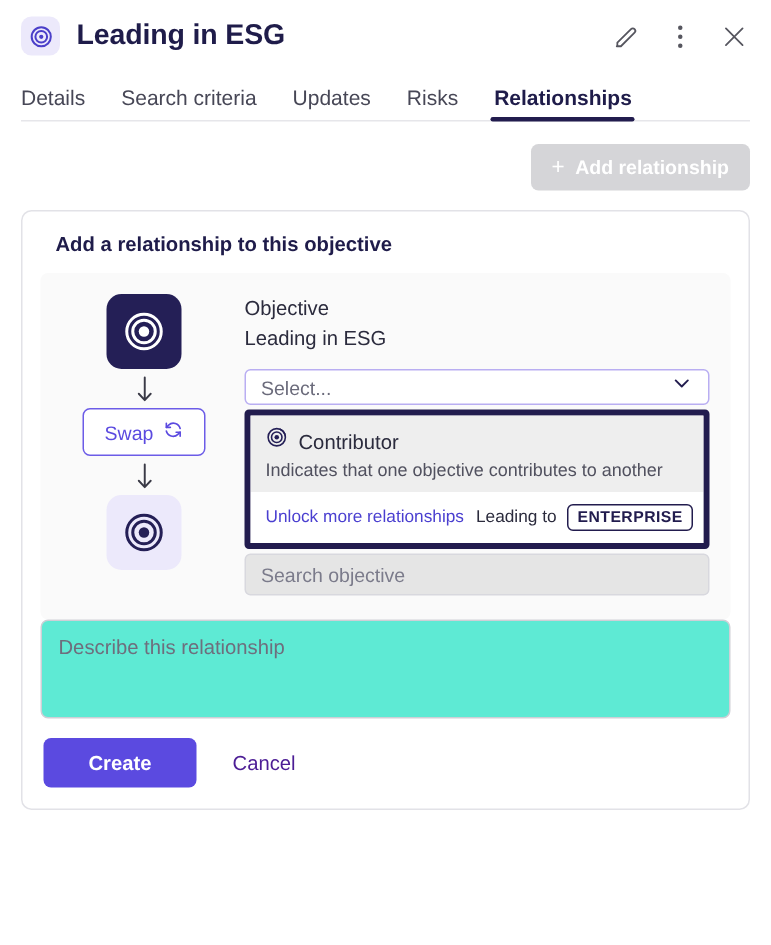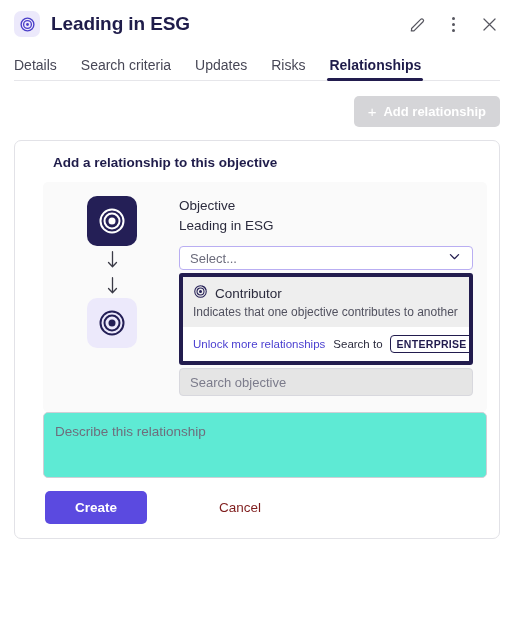--- a/index.html
+++ b/index.html
@@ -103,21 +103,21 @@
     cursor: default;
   }
   .plus { font-size: 15px; line-height: 1; font-weight: 400; }
 
   
   .card {
     margin: 13px 14px 0 14px;
     border: 1px solid #e2e2e7;
     border-radius: 7px;
     background: #ffffff;
-    padding: 14px 12px 14px 28px;
+    padding: 14px 12px 14px 12px;
   }
   .card-title {
     font-size: 13.5px;
     font-weight: 700;
     color: #1f1c4a;
     margin: 0 0 12px 10px;
   }
 
   .panel {
     background: #fafafa;
@@ -269,26 +269,25 @@
     border-radius: 5px;
     font-size: 13.5px;
     font-weight: 700;
     font-family: "Liberation Sans", sans-serif;
     padding: 9px 30px;
     cursor: pointer;
   }
   .btn-cancel {
     background: none;
     border: none;
-    color: #7f1d1d;
+    color: #4c1d95;
     font-size: 13.5px;
     font-family: "Liberation Sans", sans-serif;
     cursor: pointer;
     padding: 4px 2px;
-    margin-left: 48px;
   }
 </style>
 </head>
 <body>
 
 <div class="header">
   <span class="hdr-icon">
     <svg width="17" height="17" viewBox="0 0 24 24" fill="none" stroke="#4b3fc9" stroke-width="1.9">
       <circle cx="12" cy="12" r="9"></circle>
       <circle cx="12" cy="12" r="5.5"></circle>
@@ -346,20 +345,31 @@
           <circle cx="12" cy="12" r="2.8" fill="#ffffff" stroke="none"></circle>
         </svg>
       </div>
 
       <div class="arrow">
         <svg width="13" height="19" viewBox="0 0 14 22" fill="none" stroke="#3a3a46" stroke-width="1.5" stroke-linecap="round" stroke-linejoin="round">
           <path d="M7 2v17M2.4 14.5L7 19.4l4.6-4.9"></path>
         </svg>
       </div>
 
+      <button class="btn-swap">
+        <span>Swap</span>
+        <span>
+          <svg width="13" height="13" viewBox="0 0 24 24" fill="none" stroke="#5b4ae0" stroke-width="2" stroke-linecap="round" stroke-linejoin="round">
+            <path d="M20.5 10.5A8.5 8.5 0 0 0 6.3 6.3L3.5 9"></path>
+            <path d="M3.5 13.5A8.5 8.5 0 0 0 17.7 17.7L20.5 15"></path>
+            <path d="M3.5 4v5h5"></path>
+            <path d="M20.5 20v-5h-5"></path>
+          </svg>
+        </span>
+      </button>
 
       <div class="arrow">
         <svg width="13" height="19" viewBox="0 0 14 22" fill="none" stroke="#3a3a46" stroke-width="1.5" stroke-linecap="round" stroke-linejoin="round">
           <path d="M7 2v17M2.4 14.5L7 19.4l4.6-4.9"></path>
         </svg>
       </div>
 
       <div class="tile tile-light">
         <svg width="30" height="30" viewBox="0 0 24 24" fill="none" stroke="#241f56" stroke-width="1.6">
           <circle cx="12" cy="12" r="9.2"></circle>
@@ -400,21 +410,21 @@
               </svg>
             </span>
             <span class="dd-opt-title">Contributor</span>
           </div>
           <div class="dd-opt-desc">Indicates that one objective contributes to another</div>
         </div>
 
         <div class="dd-footer">
           <span class="dd-link">Unlock more relationships</span>
           <span class="dd-upgrade">
-            <span class="upg-label">Search to</span>
+            <span class="upg-label">Leading to</span>
             <span class="badge">ENTERPRISE</span>
           </span>
         </div>
       </div>
 
       <div class="search">
         <span class="search-text">Search objective</span>
       </div>
 
     </div>

